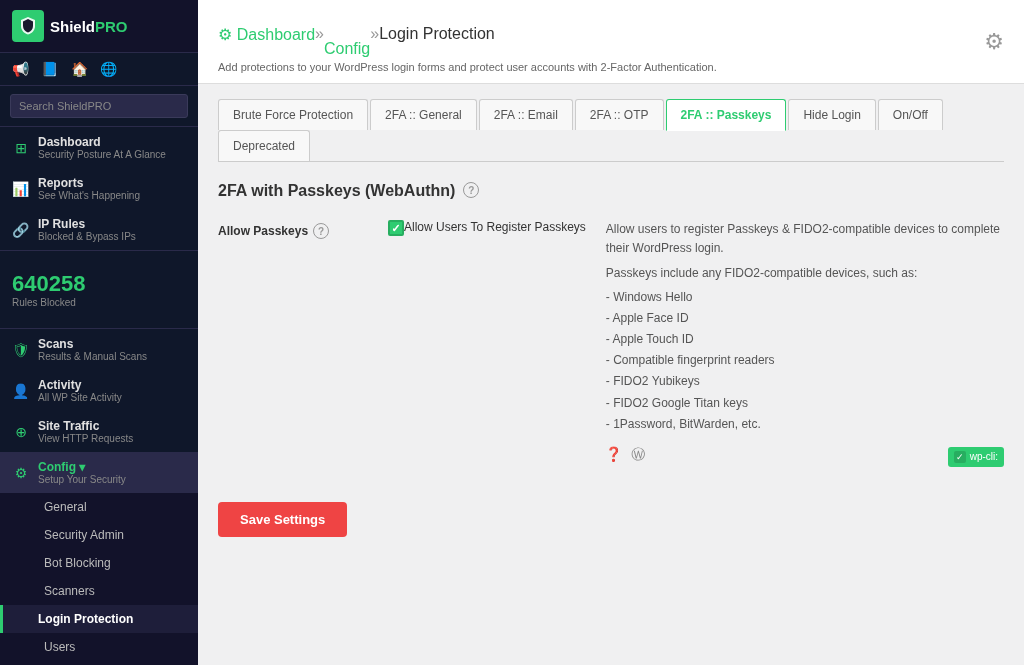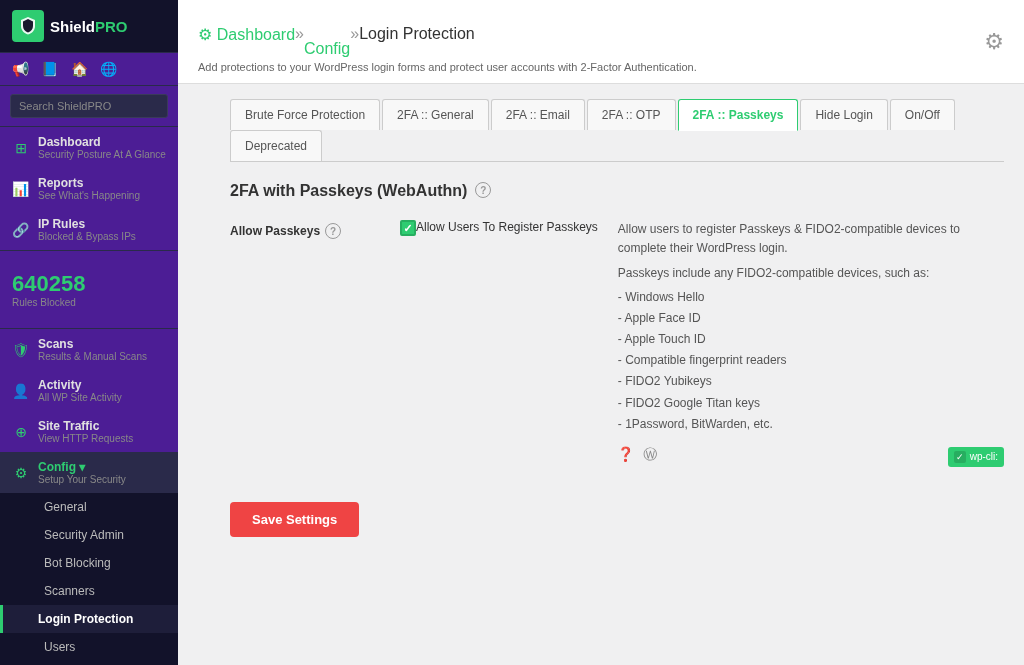--- a/index.html
+++ b/index.html
@@ -1,19 +1,19 @@
 <!DOCTYPE html>
 <html><head>
   <meta charset="utf-8">
   <style>
     * { box-sizing: border-box; margin: 0; padding: 0; }
     body { font-family: -apple-system, BlinkMacSystemFont, "Segoe UI", Arial, sans-serif; font-size: 13px; background: #f0f0f1; color: #333; display: flex; height: 665px; overflow: hidden; }
 
     
-    .sidebar { width: 178px; background: #4c1d95; color: #ccc; display: flex; flex-direction: column; flex-shrink: 0; height: 665px; overflow-y: auto; justify-content: space-between; }
+    .sidebar { width: 198px; background: #0f172a; color: #ccc; display: flex; flex-direction: column; flex-shrink: 0; height: 665px; overflow-y: auto; justify-content: space-between; }
     .sidebar-logo { display: flex; align-items: center; padding: 10px 12px; background: #12122a; border-bottom: 1px solid #2a2a4a; }
     .sidebar-logo-icon { width: 32px; height: 32px; background: #2ecc71; border-radius: 4px; display: flex; align-items: center; justify-content: center; color: white; font-weight: bold; font-size: 11px; margin-right: 6px; flex-shrink: 0; }
     .sidebar-logo-text { color: white; font-size: 15px; font-weight: bold; }
     .sidebar-logo-text span { color: #2ecc71; }
     .sidebar-icons { display: flex; align-items: center; gap: 12px; padding: 8px 12px; border-bottom: 1px solid #2a2a4a; }
     .sidebar-icon { color: #aaa; font-size: 14px; cursor: pointer; }
     .sidebar-search { padding: 8px 10px; border-bottom: 1px solid #2a2a4a; }
     .sidebar-search input { width: 100%; background: #2a2a4a; border: 1px solid #3a3a5a; color: #ccc; padding: 5px 8px; border-radius: 3px; font-size: 11px; outline: none; }
     .sidebar-search input::placeholder { color: #888; }
 
@@ -38,21 +38,21 @@
 
     
     .header { background: white; padding: 10px 20px; border-bottom: 1px solid #ddd; display: flex; align-items: center; justify-content: space-between; }
     .header-breadcrumb { display: flex; align-items: center; color: #2ecc71; font-size: 16px; font-weight: 500; }
     .header-breadcrumb .separator { color: #999; }
     .header-breadcrumb .current { color: #333; }
     .header-subtitle { color: #666; font-size: 11px; margin-top: 3px; }
     .header-settings { color: #999; font-size: 22px; cursor: pointer; }
 
     
-    .content { flex: 1; overflow-y: auto; padding: 15px 20px; margin-left: 32px; }
+    .content { flex: 1; overflow-y: auto; padding: 15px 20px; }
 
     
     .tabs { display: flex; gap: 0; margin-bottom: 20px; border-bottom: 1px solid #ccc; flex-wrap: wrap; }
     .tab { padding: 8px 14px; cursor: pointer; font-size: 12px; color: #555; background: #f8f8f8; border: 1px solid #ccc; border-bottom: none; margin-right: 2px; border-radius: 3px 3px 0 0; }
     .tab.active { background: white; color: #2ecc71; border-color: #2ecc71; border-bottom: 1px solid white; font-weight: 600; margin-bottom: -1px; }
 
     
     .section-title { display: flex; align-items: flex-start; gap: 8px; font-size: 16px; font-weight: 600; color: #333; margin-bottom: 20px; }
     .help-icon { display: inline-flex; align-items: center; justify-content: center; width: 16px; height: 16px; border: 1px solid #999; border-radius: 50%; color: #999; font-size: 10px; cursor: pointer; }
 

